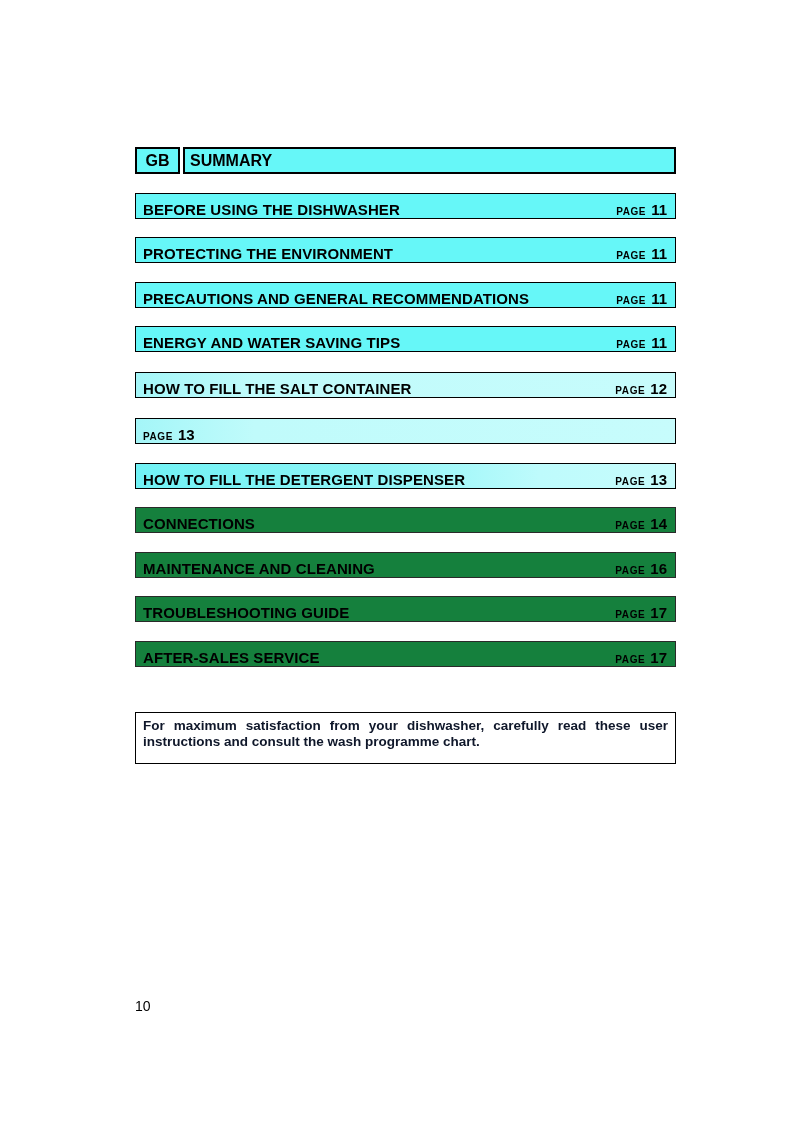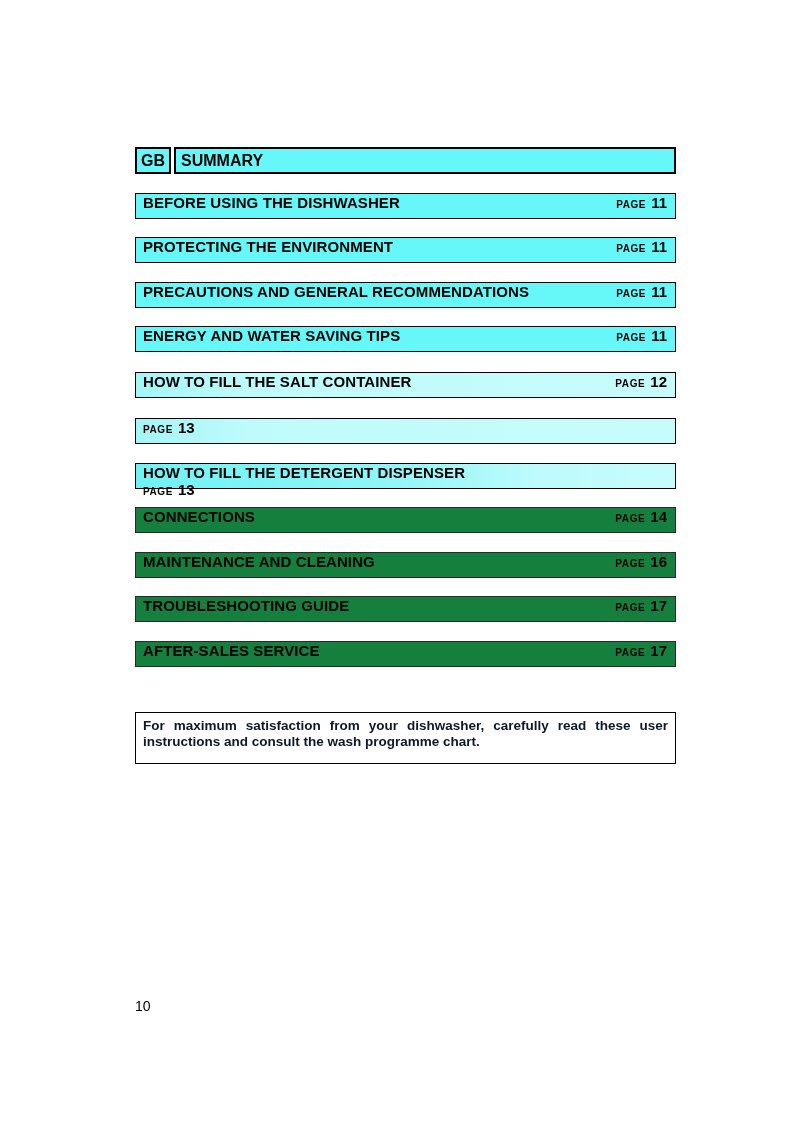--- a/index.html
+++ b/index.html
@@ -19,21 +19,21 @@
     left: 135px;
     top: 147px;
     width: 541px;
   }
   
   .summary-header {
     display: flex;
     height: 27px;
   }
   .gb-box {
-    width: 36px;
+    width: 45px;
     flex: 0 0 auto;
     border: 2px solid #000;
     background: #66f7f8;
     display: flex;
     align-items: center;
     justify-content: center;
     font-size: 16px;
     font-weight: bold;
     margin-right: 3px;
     box-sizing: border-box;
@@ -49,33 +49,32 @@
     font-weight: bold;
     box-sizing: border-box;
   }
   
   .row {
     height: 26px;
     margin-top: 18.5px;
     border: 1.5px solid #000;
     box-sizing: border-box;
     display: flex;
-    align-items: flex-start;
+    align-items: flex-end;
     justify-content: space-between;
     padding: 0 8px 0 7px;
   }
   .row:first-of-type { margin-top: 22px; }
   .c-cyan { background: #66f7f8; }
   .c-pale {
     background: linear-gradient(to right, #a4f6f8 0%, #c0fbfb 22%, #c7fcfc 100%);
     margin-top: 20px;
   }
   .c-grad {
     background: linear-gradient(to right, #70f2f5 0%, #8ff5f7 45%, #befbfc 75%, #c7fcfc 100%);
-    flex-direction: column;
   }
   .c-gray { background: #15803d; border-color: #2a2a2a; }
   .row-label {
     font-size: 15px;
     font-weight: bold;
     letter-spacing: 0.1px;
     white-space: nowrap;
   }
   .row-page {
     display: flex;

